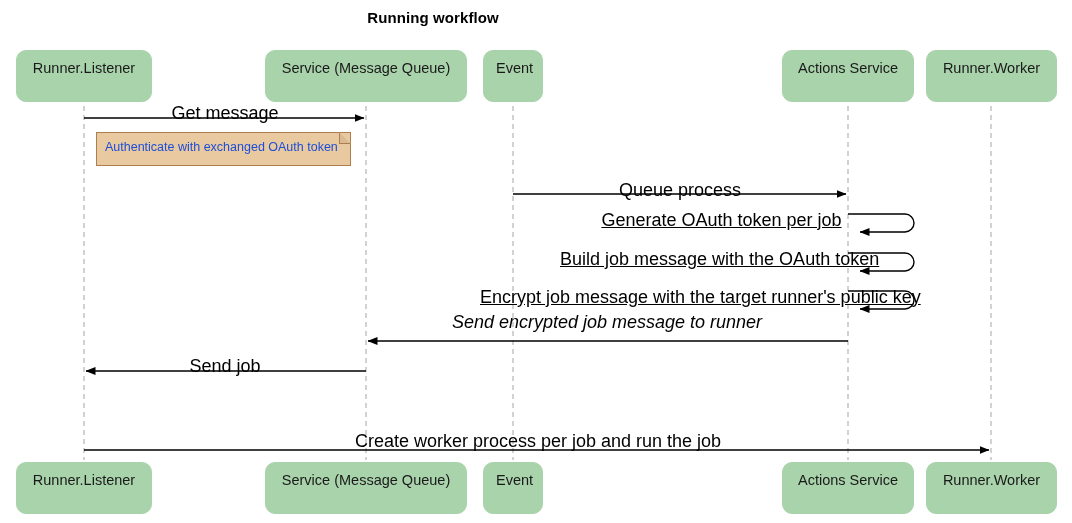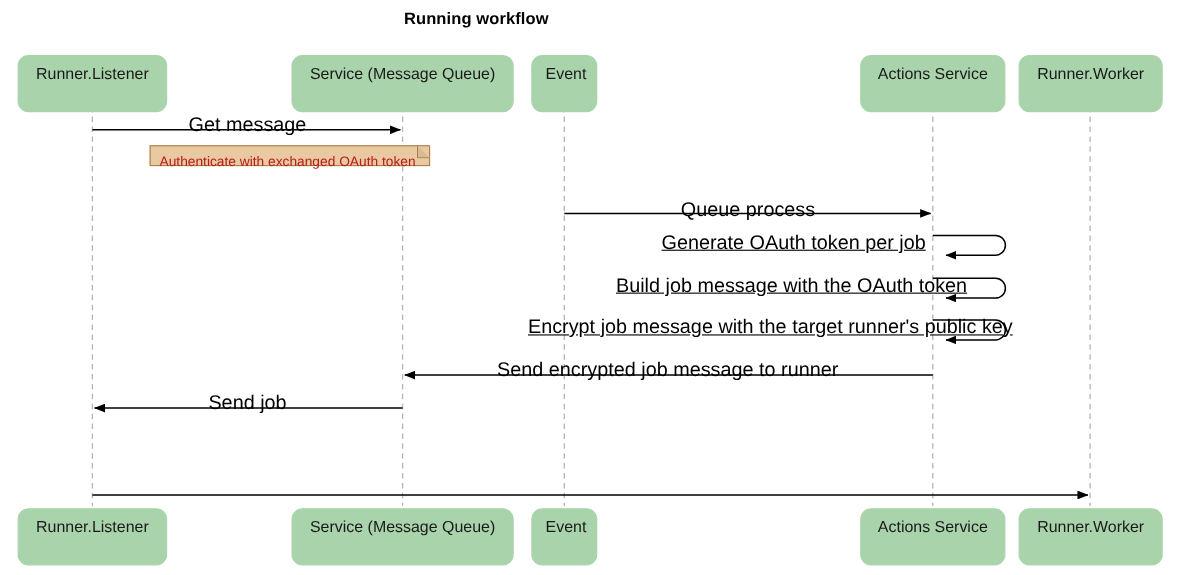--- a/index.html
+++ b/index.html
@@ -47,27 +47,26 @@
     font-size: 14.5px;
     color: #1a1a1a;
     white-space: nowrap;
     padding: 0 12px;
   }
   .note {
     position: absolute;
     box-sizing: border-box;
     background: #e8c9a0;
     border: 1px solid #ad7f4e;
-    height: 19px;
+    height: 34px;
     line-height: 28px;
     font-size: 12.5px;
-    color: #b91c1c;
+    color: #1d4ed8;
     white-space: nowrap;
     padding: 0 8px;
-    margin-left: 40px;
   }
   .note-fold {
     position: absolute;
     right: -1px;
     top: -1px;
     width: 11px;
     height: 11px;
     background: #d9bb93;
     border-left: 1px solid #ad7f4e;
     border-bottom: 1px solid #ad7f4e;
@@ -156,21 +155,22 @@
   </div>
   <div class="participant" style="left:926px; top:462px; width:131px;">
     <span>Runner.Worker</span>
   </div>
 
   <div class="msg-label" style="left:225px; top:103px;">Get message</div>
   <div class="msg-label" style="left:680px; top:180px;">Queue process</div>
   <div class="msg-label right-anchored" style="left:600px; top:210px; width:243px;">Generate OAuth token per job</div>
   <div class="msg-label right-anchored" style="left:560px; top:249px; width:283px;">Build job message with the OAuth token</div>
   <div class="msg-label right-anchored" style="left:480px; top:287px; width:363px;">Encrypt job message with the target runner's public key</div>
-  <div class="msg-label" style="left:607px; top:326px;">Send encrypted job message to runner</div>
+  <div class="msg-label" style="left:607px; top:312px;font-style:italic;">Send encrypted job message to runner</div>
   <div class="msg-label" style="left:225px; top:356px;text-align:center;">Send job</div>
+  <div class="msg-label" style="left:538px; top:431px;">Create worker process per job and run the job</div>
 
   <div class="note" style="left:96px; top:132px; width:255px;">
     <span class="note-fold"></span>
     <span>Authenticate with exchanged OAuth token</span>
   </div>
 
 </div>
 
 </body></html>

